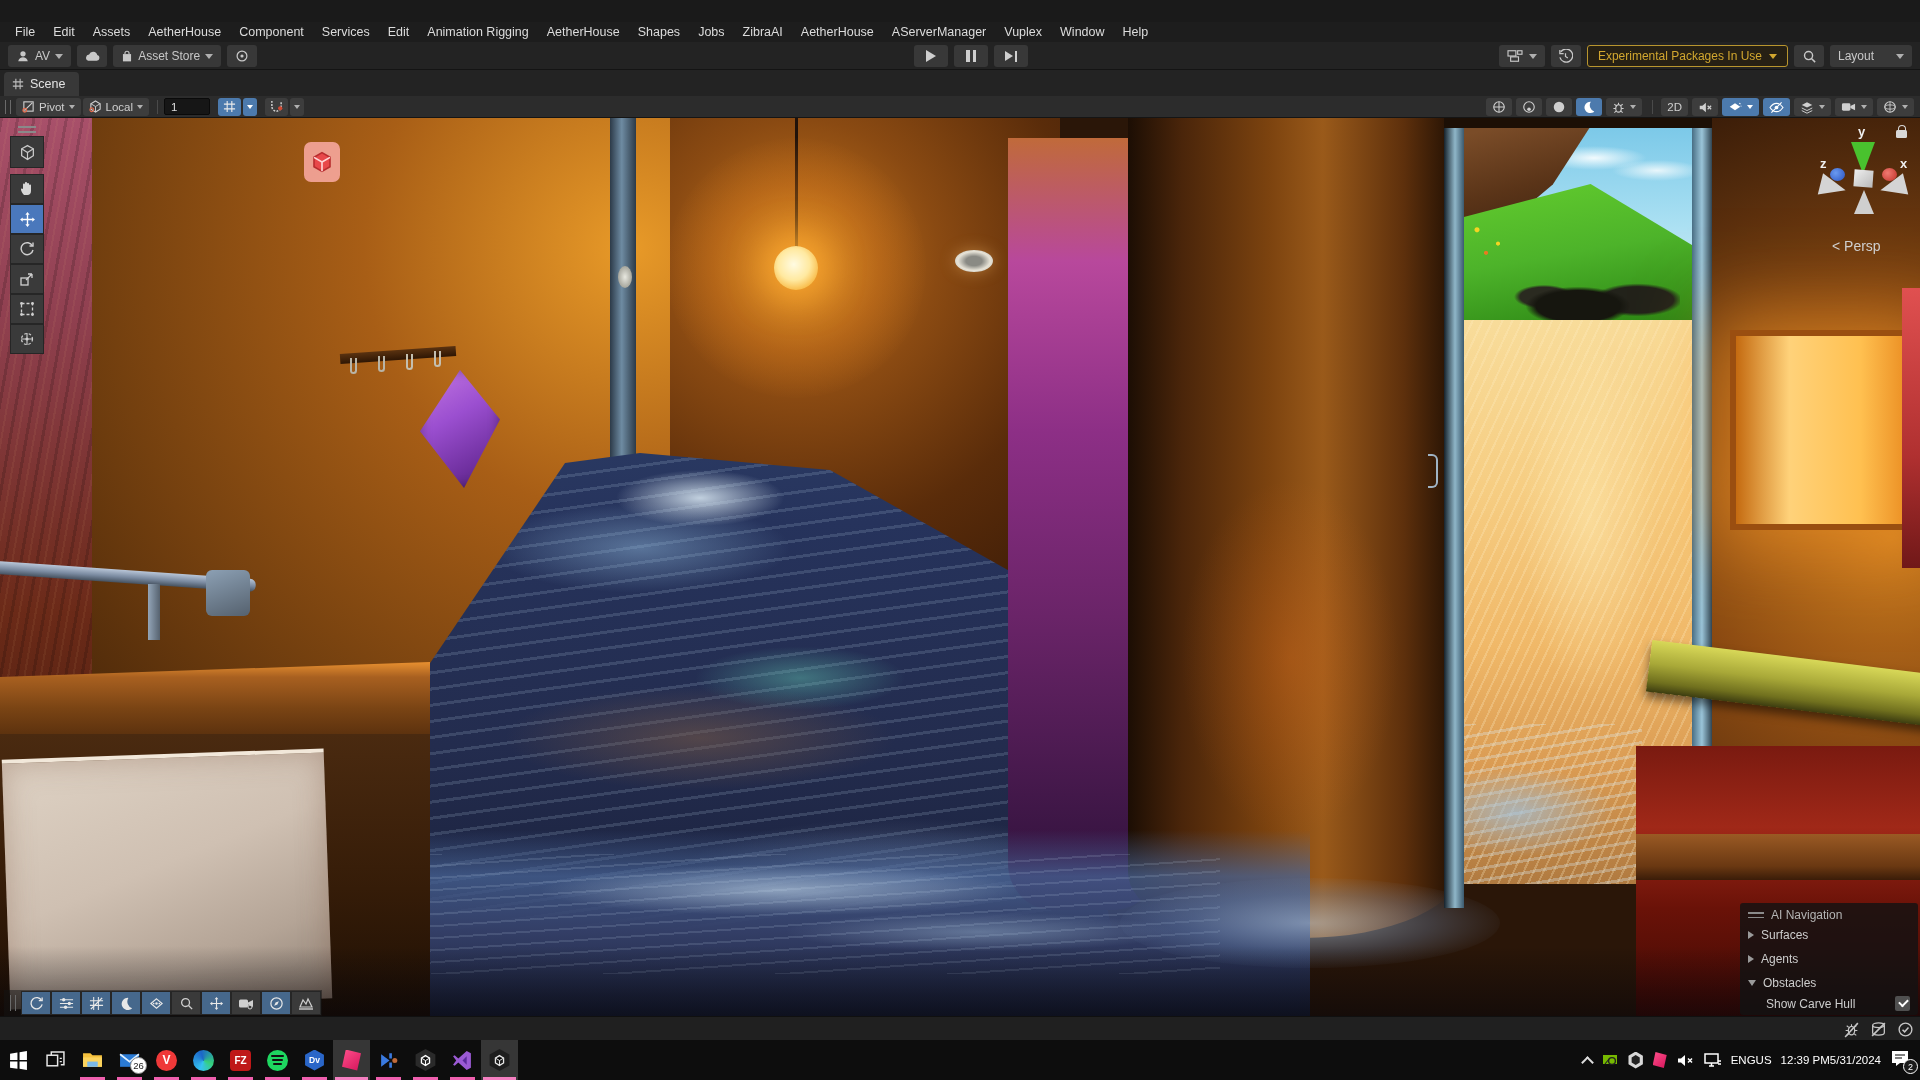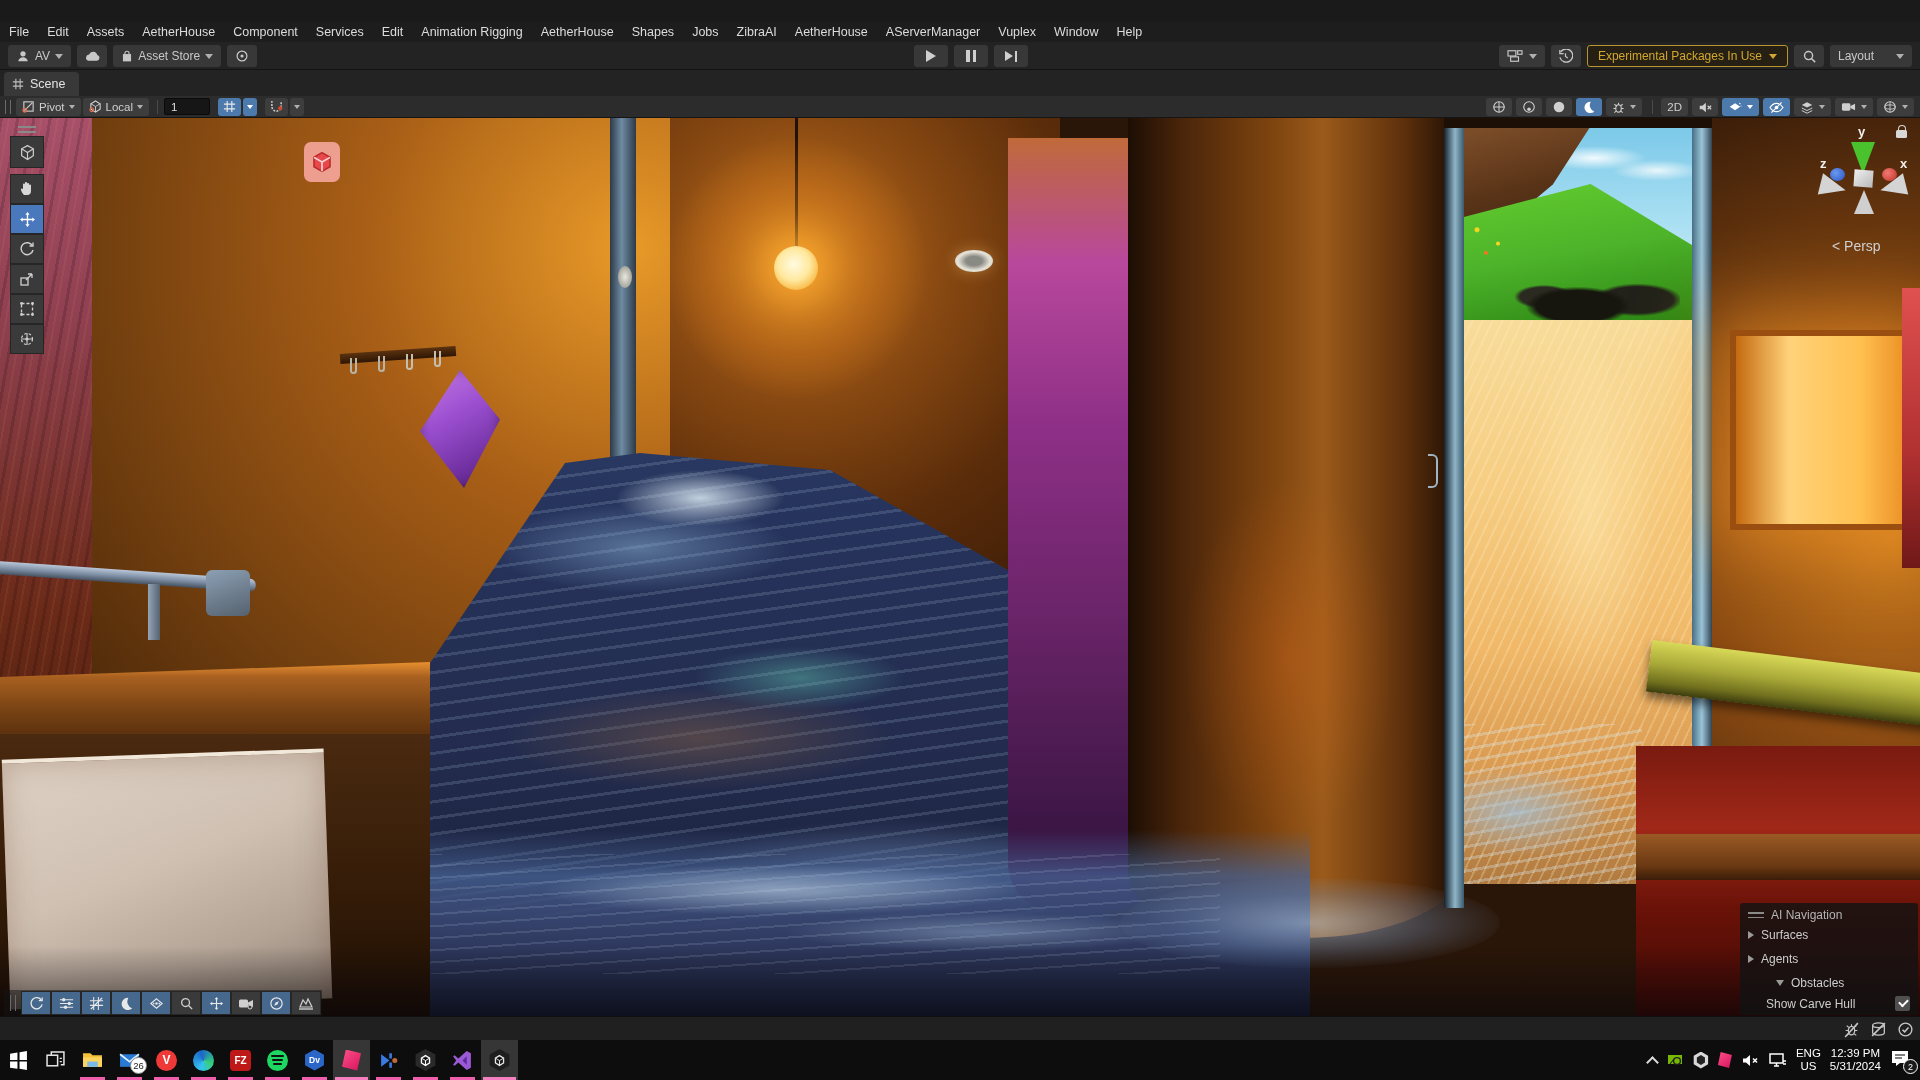--- a/index.html
+++ b/index.html
@@ -15,21 +15,21 @@
   .wctrls{position:absolute;right:0;top:0;height:22px;display:flex;}
   .wbtn{width:46px;height:22px;display:flex;align-items:center;justify-content:center;color:#fff;font-size:12px;}
   .wbtn .minus{width:11px;height:1.5px;background:#fff;}
   .wbtn .restore{width:9px;height:9px;border:1.3px solid #fff;position:relative;background:transparent;}
   .wbtn .restore:before{content:"";position:absolute;left:2px;top:-4px;width:9px;height:9px;border:1.3px solid #fff;border-left:none;border-bottom:none;}
   .wbtn .xx{position:relative;width:11px;height:11px;}
   .wbtn .xx:before,.wbtn .xx:after{content:"";position:absolute;left:5px;top:-1px;width:1.6px;height:13px;background:#fff;}
   .wbtn .xx:before{transform:rotate(45deg);} .wbtn .xx:after{transform:rotate(-45deg);}
 
   
-  #menubar{position:absolute;left:0;top:22px;width:1920px;height:20px;background:#1d1d1d;display:flex;align-items:center;}
+  #menubar{position:absolute;left:0;top:22px;width:1920px;height:20px;background:#1d1d1d;display:flex;align-items:center;padding-left:6px;}
   .mi{font-size:12.5px;color:#dcdcdc;padding:0 9px;line-height:20px;}
 
   
   #apptoolbar{position:absolute;left:0;top:42px;width:1920px;height:28px;background:#232323;border-bottom:1px solid #141414;}
   .tbgroup{position:absolute;top:3px;display:flex;gap:6px;align-items:center;}
   .btn{height:22px;background:#383838;border-radius:3px;display:flex;align-items:center;gap:5px;padding:0 8px;font-size:12px;color:#c8c8c8;}
   .ibtn{width:30px;justify-content:center;padding:0;}
   .tri{width:0;height:0;border-left:4px solid transparent;border-right:4px solid transparent;border-top:5px solid #b0b0b0;}
   .playbtn{width:34px;height:22px;background:#383838;border-radius:3px;display:flex;align-items:center;justify-content:center;}
   .play-shape{width:0;height:0;border-top:6px solid transparent;border-bottom:6px solid transparent;border-left:10px solid #cfcfcf;}
@@ -74,21 +74,21 @@
   #statusbar{position:absolute;left:0;top:1016px;width:1920px;height:24px;background:#202020;border-top:1px solid #101010;}
   #statusbar .sicons{position:absolute;right:6px;top:1px;display:flex;gap:10px;align-items:center;height:22px;}
 
   
   #taskbar{position:absolute;left:0;top:1040px;width:1920px;height:40px;background:#0d0d0d;display:flex;align-items:center;}
   .tb-app{width:37px;height:40px;display:flex;align-items:center;justify-content:center;position:relative;}
   .tb-app.running:after{content:"";position:absolute;left:6px;bottom:0;width:25px;height:3px;background:#ef5fae;}
   .tb-app.active{background:#363636;}
   .tb-app.active:after{left:2px;width:33px;background:#f47fc1;}
   .tray{position:absolute;right:6px;top:0;height:40px;display:flex;align-items:center;gap:9px;font-size:11px;color:#fff;}
-  .tray .two{display:flex;flex-direction:column;align-items:center;line-height:13px;font-size:11.5px;}
+  .tray .two{display:flex;flex-direction:row;align-items:center;line-height:13px;font-size:11.5px;}
   .chev{width:9px;height:9px;border-left:2px solid #ddd;border-top:2px solid #ddd;transform:rotate(45deg);margin-top:4px;}
 </style>
 </head>
 <body>
 
 <div id="app">
 
 
   <div id="menubar">
     <span class="mi">File</span>
@@ -480,21 +480,21 @@
         <span style="color:#b4b4b4;">AI Navigation</span>
       </div>
       <div class="ai-row">
           <span class="tri-r"></span>
           <span>Surfaces</span>
         </div>
       <div class="ai-row" style="margin-top:4px;">
           <span class="tri-r"></span>
           <span>Agents</span>
         </div>
-      <div class="ai-row" style="margin-top:4px;margin-left:28px;">
+      <div class="ai-row" style="margin-top:4px;">
           <span class="tri-d"></span>
           <span>Obstacles</span>
         </div>
       <div class="ai-row" style="padding-left:26px;">
         <span>Show Carve Hull</span>
         <span class="chk"></span>
       </div>
     </div>
 
     <div class="abs" style="left:4px;top:872px;display:flex;align-items:center;background:rgba(20,20,20,.5);padding:1px;">

